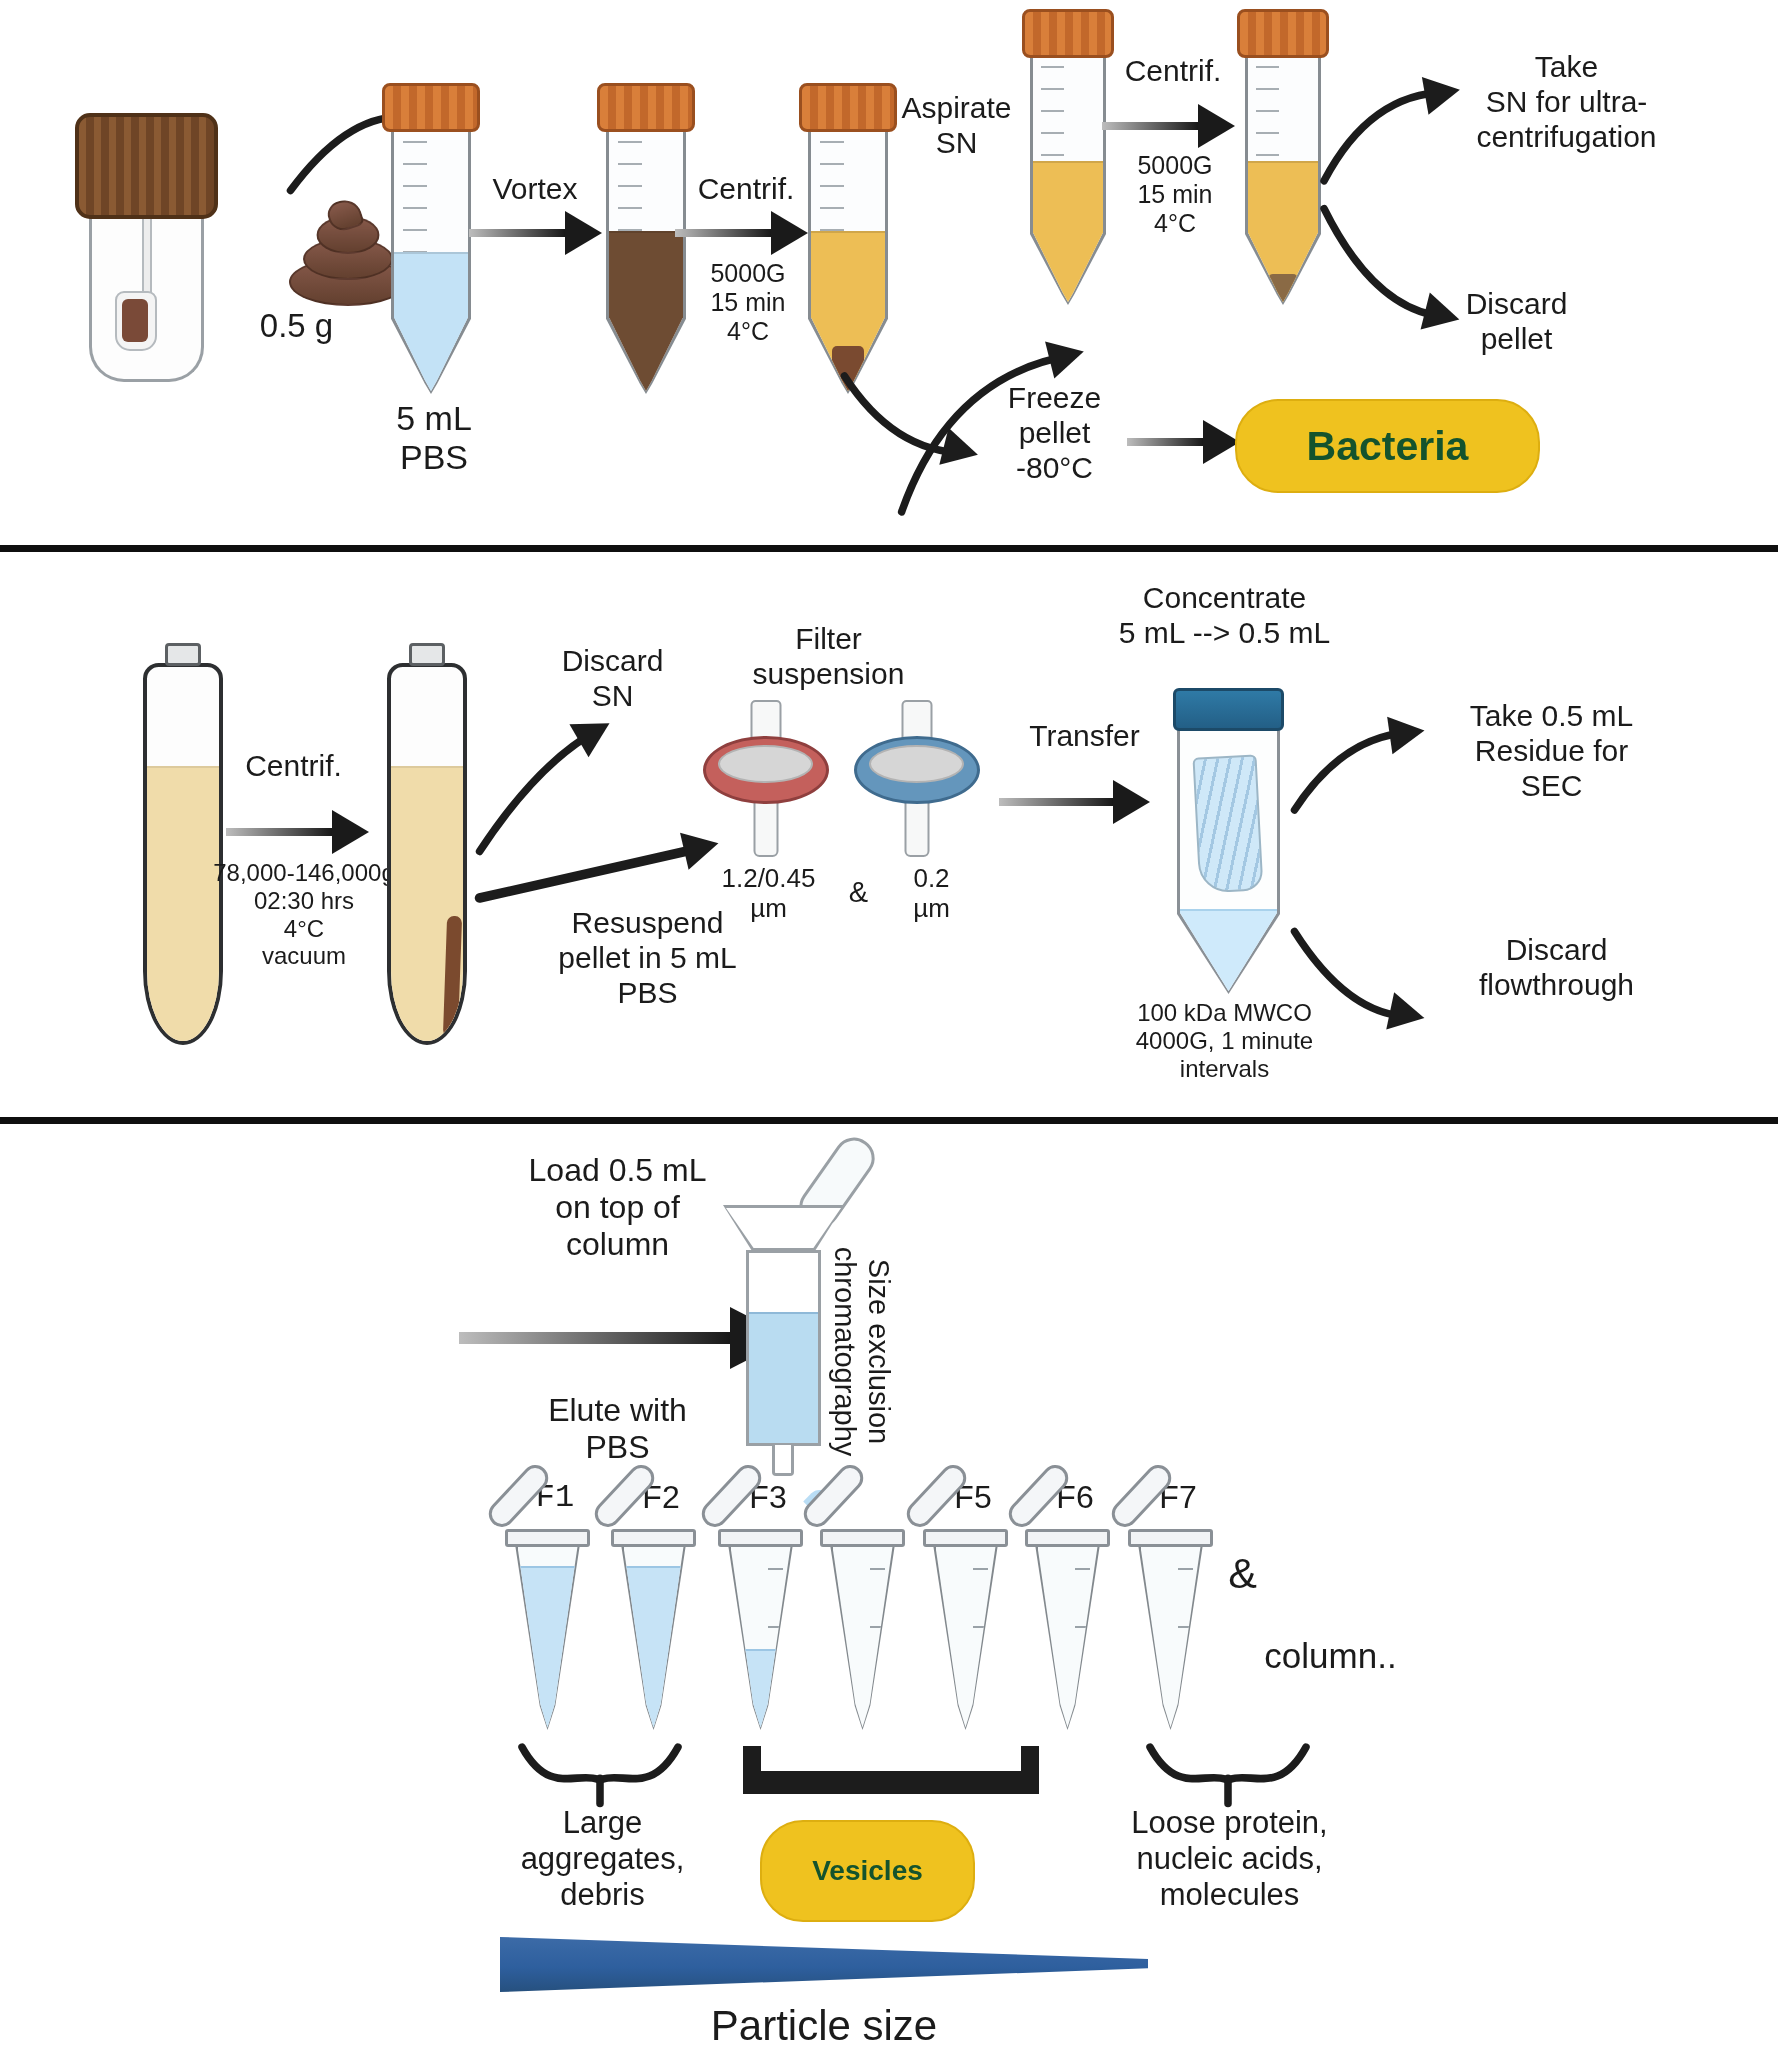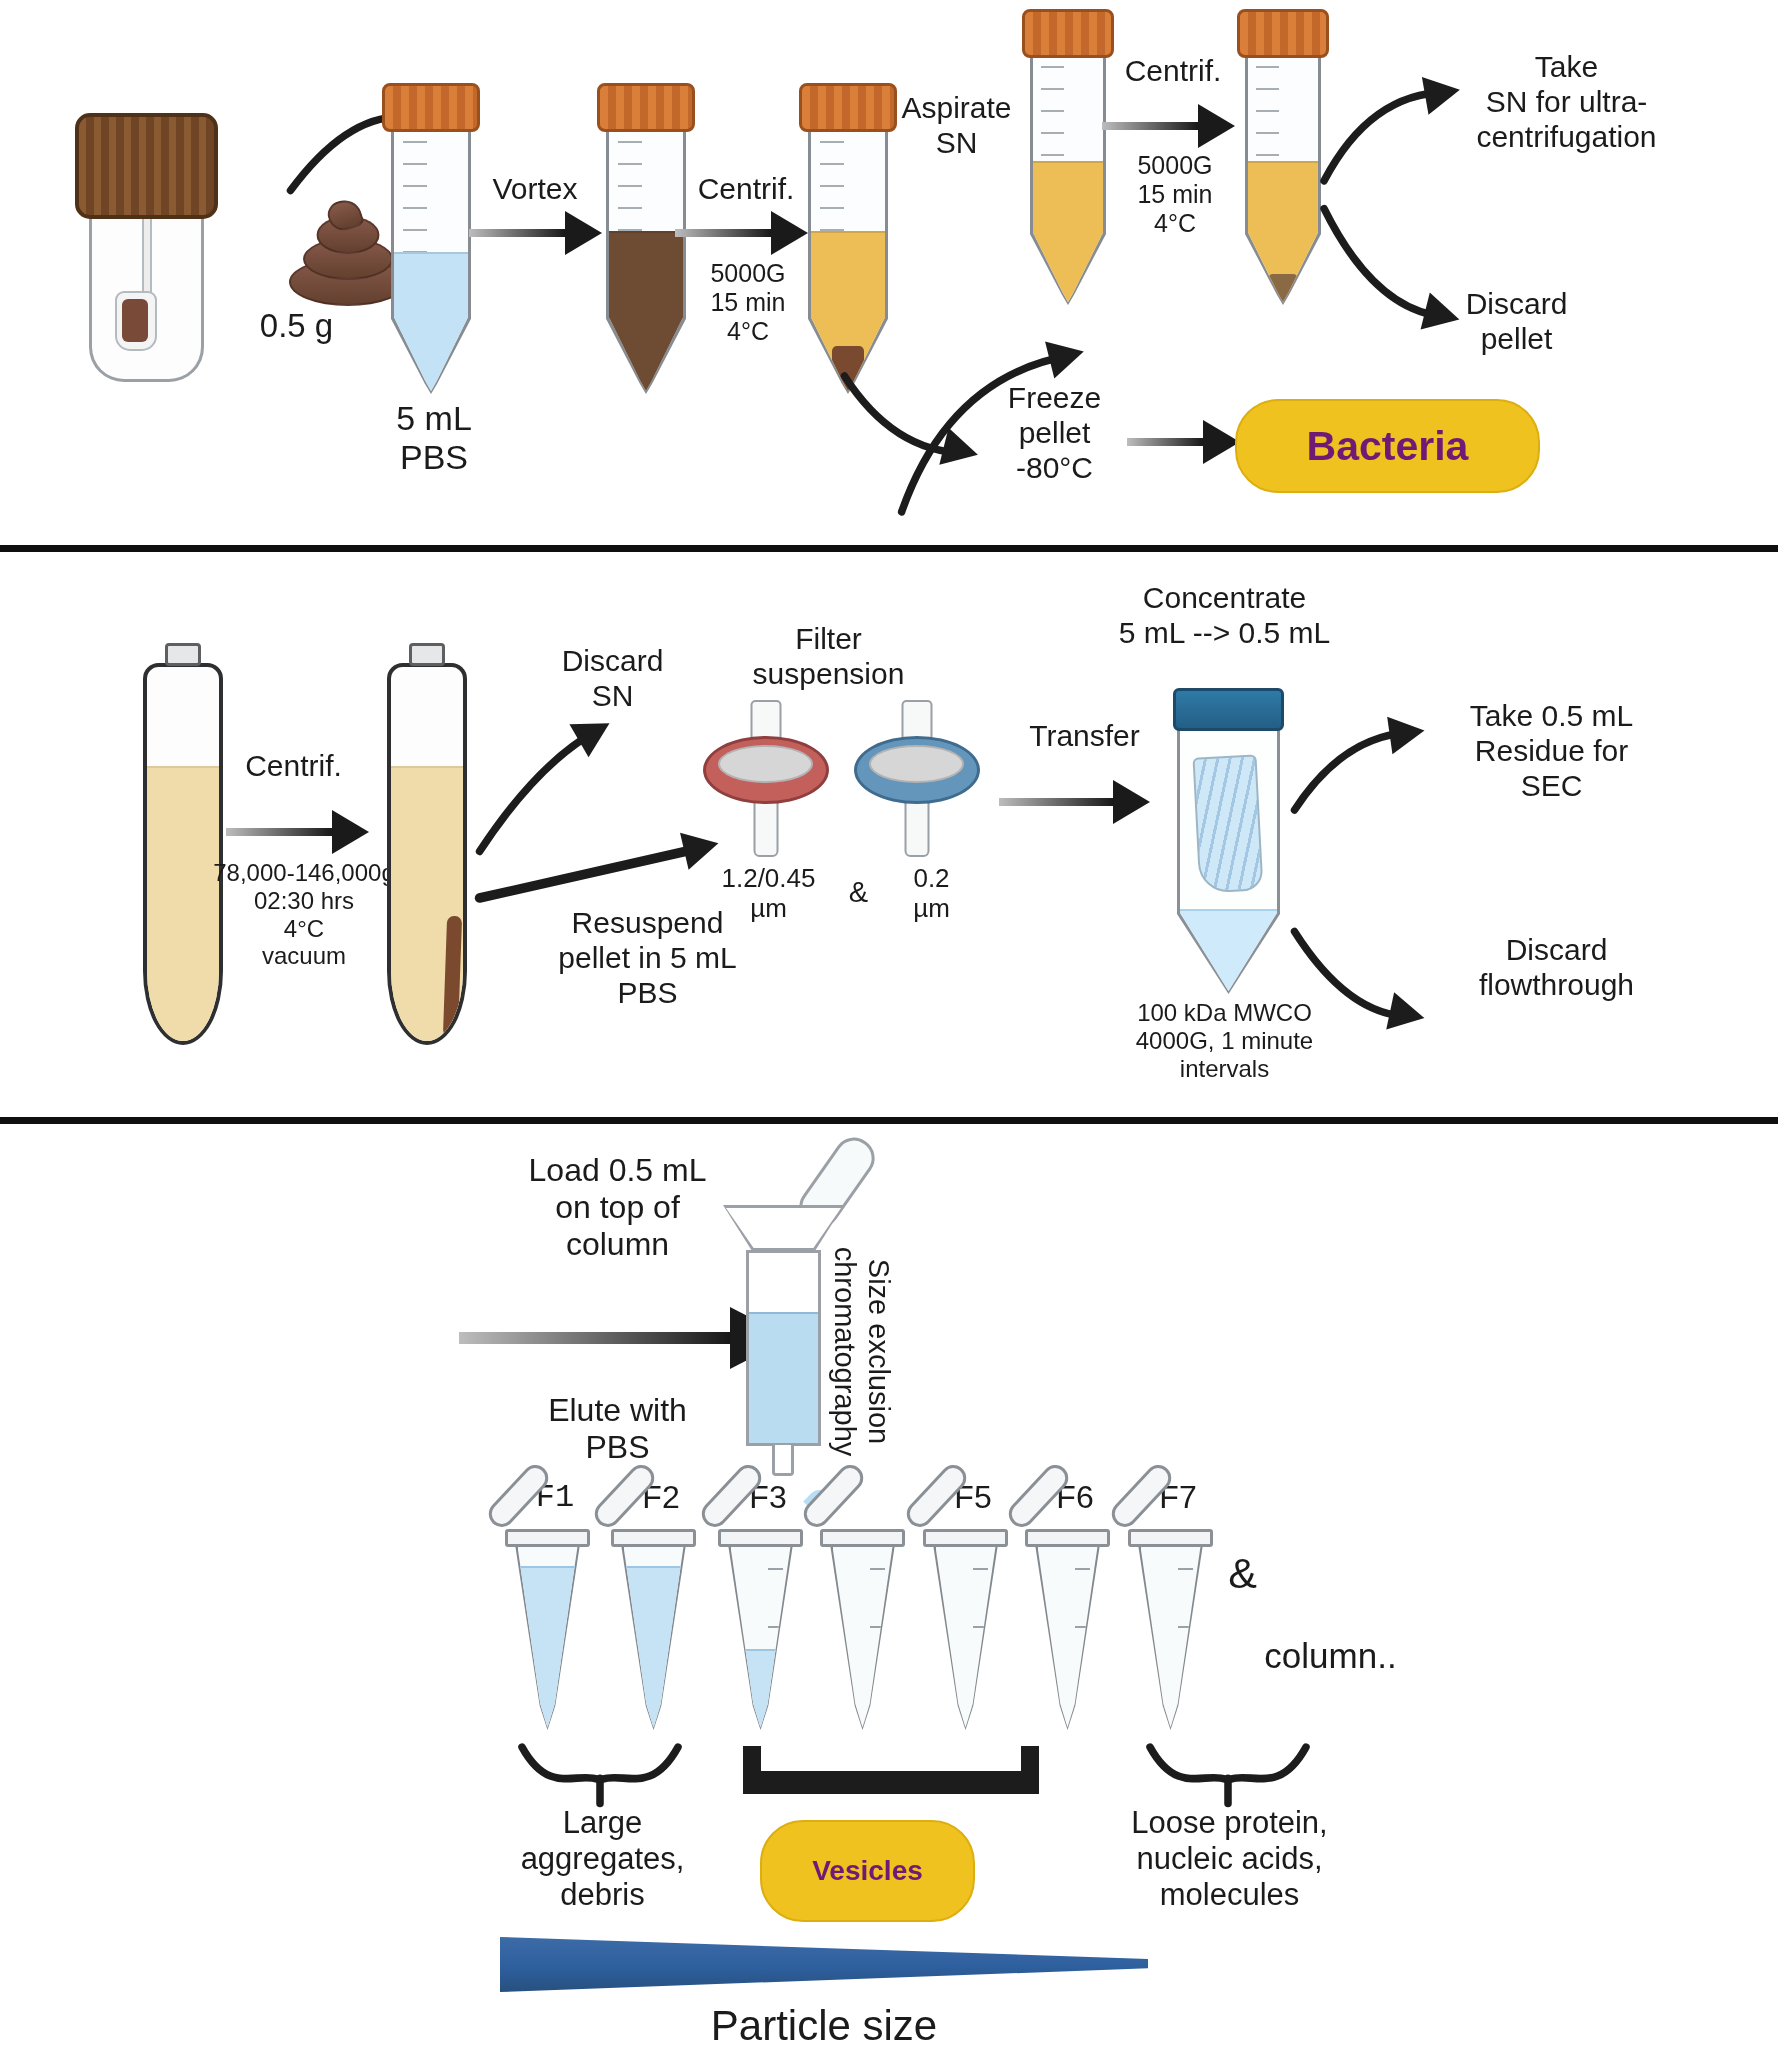--- a/index.html
+++ b/index.html
@@ -1,20 +1,20 @@
 <!DOCTYPE html>
 <html style="font-size:8px"><head>
 <meta charset="utf-8">
 <style>
   html,body{margin:0;padding:0;background:#fff;}
   #canvas{position:relative;width:1779px;height:2066px;background:#ffffff;overflow:hidden;
           font-family:"Liberation Sans",sans-serif;color:#1b1b1b;}
   .lbl{position:absolute;text-align:center;white-space:pre-line;line-height:1.16;color:#1b1b1b;}
   .badge{position:absolute;display:flex;align-items:center;justify-content:center;
-         background:#efc21f;border:2px solid #ddae10;border-radius:43px;font-weight:bold;color:#701a75;}
+         background:#efc21f;border:2px solid #ddae10;border-radius:43px;font-weight:bold;color:#14532d;}
   .divider{position:absolute;left:0;width:100%;height:6.5px;background:#0f0f0f;}
   
   .harrow{position:absolute;display:flex;align-items:center;}
   .harrow .tail{flex:1;height:8px;background:linear-gradient(to right,#bdbdbd,#181818);}
   .harrow .head{width:0;height:0;border-left:37px solid #1a1a1a;border-top:22px solid transparent;border-bottom:22px solid transparent;}
   .harrow.big .tail{height:12px;}
   .harrow.big .head{border-left-width:60px;border-top-width:31px;border-bottom-width:31px;}
   .carrow{position:absolute;overflow:visible;}
   .carrow path{fill:none;stroke:#1c1c1c;stroke-width:15;stroke-linecap:round;}
   .carrow polygon{fill:#1c1c1c;}

